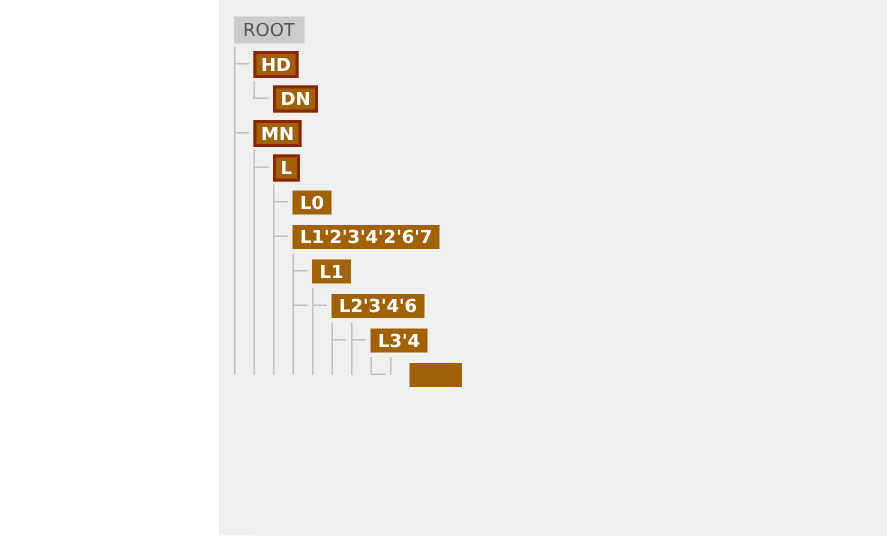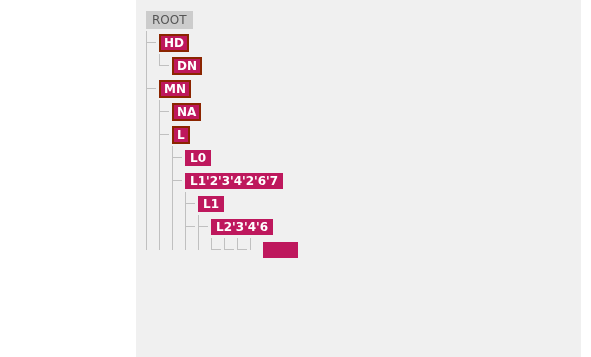--- a/index.html
+++ b/index.html
@@ -18,21 +18,21 @@
   
   #canvas {
     position: relative;
     width: 591px;
     height: 357px;
     background: #ffffff;
     overflow: hidden;
   }
   #tree-panel {
     position: absolute;
-    left: 136px;
+    left: 146px;
     top: 0;
     width: 445px;
     height: 357px;
     background: #f0f0f0;
     overflow: hidden;
   }
 
   
   .tree-root {
     position: absolute;
@@ -82,21 +82,21 @@
     height: 16px;
     line-height: 16px;
     padding: 0 5px;
     font-size: 12px;
     font-weight: bold;
     white-space: nowrap;
     vertical-align: middle;
     box-sizing: content-box;
   }
   .chip.green {
-    background: #be185d;
+    background: #a16207;
     color: #ffffff;
     border: 0;
   }
   .chip.green.marked {
     border: 2px solid #8b2500;
     padding: 0 3px;
     height: 14px;
     line-height: 14px;
     margin: 1px 0;
   }
@@ -142,26 +142,20 @@
           </ul>
         </li>
 
         <li class="node-row">
           <span class="elbow"></span>
           <div class="row-line">
             <span class="chip green marked">MN</span>
           </div>
 
           <ul class="branch">
-            <li class="node-row">
-              <span class="elbow"></span>
-              <div class="row-line">
-                <span class="chip green marked">NA</span>
-              </div>
-            </li>
 
             <li class="node-row">
               <span class="elbow"></span>
               <div class="row-line">
                 <span class="chip green marked">L</span>
               </div>
 
               <ul class="branch">
                 <li class="node-row">
                   <span class="elbow"></span>
@@ -195,20 +189,23 @@
                           </div>
 
                           <ul class="branch">
 
                             <li class="node-row">
                               <span class="elbow"></span>
 
                               <ul class="branch">
                                 <li class="node-row">
                                   <span class="elbow"></span>
+                                  <div class="row-line">
+                                    <span class="chip green">L3'4</span>
+                                  </div>
 
                                   <ul class="branch">
                                     <li class="node-row">
                                       <span class="elbow"></span>
 
                                       <ul class="branch">
                                         <li class="node-row">
 
                                           <div class="row-line">
                                             <span class="chip green">&nbsp;&nbsp;&nbsp;&nbsp;&nbsp;&nbsp;</span>

